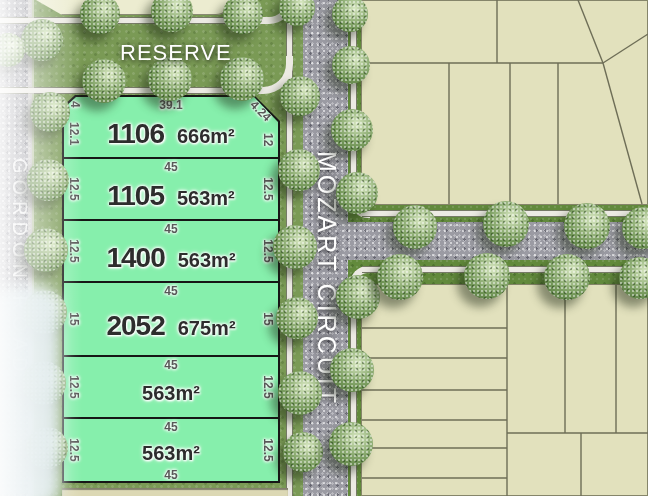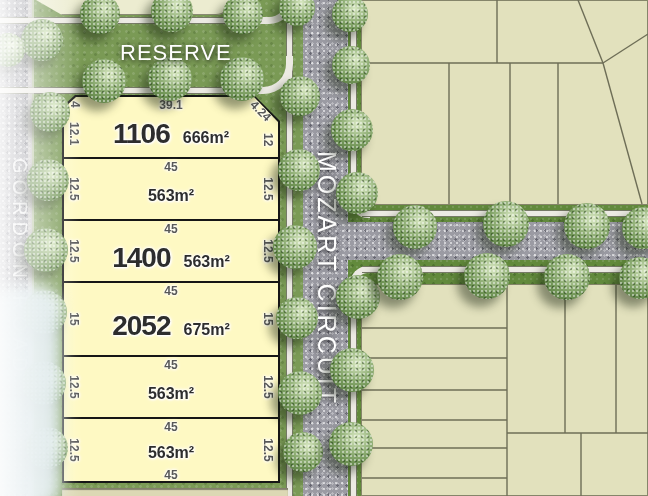--- a/index.html
+++ b/index.html
@@ -50,21 +50,21 @@
   #block-br{left:361px;top:284px;width:287px;height:212px;border-top-left-radius:16px;}
   #boundary-svg{left:0;top:0;width:648px;height:496px;pointer-events:none;}
 
   
   #lots-outer{
     left:62px;top:95px;width:218px;height:388px;background:#161616;
     clip-path:polygon(13px 0,192px 0,218px 26px,218px 388px,0 388px,0 12px);
   }
   #lots-inner{
     position:absolute;inset:2px;
-    background:#fef9c3;
+    background:#86efac;
     clip-path:polygon(12px 0,190px 0,214px 25px,214px 384px,0 384px,0 11px);
     display:flex;flex-direction:column;
   }
   .lot-row{position:relative;flex:0 0 auto;display:flex;align-items:center;justify-content:center;}
   .sep{flex:0 0 2px;background:#161616;}
   .halo{text-shadow:0 0 3px #fff,0 0 3px #fff,0 0 5px #fff,1px 1px 2px #fff;}
   .dim{
     position:absolute;font-size:12px;font-weight:bold;color:#585858;
     text-shadow:0 0 3px #fff,0 0 3px #fff,0 0 4px #fff;
     line-height:1;
@@ -73,21 +73,21 @@
   .dim-top{top:2px;left:0;right:0;text-align:center;}
   .dim-bot{bottom:0;left:0;right:0;text-align:center;}
   .dim-left{left:4px;top:50%;transform:translateY(-50%);}
   .dim-right{right:4px;top:50%;transform:translateY(-50%);}
   .r1106 .dim-left{top:25px;transform:none;}
   .r1106 .dim-right{top:36px;transform:none;}
   .chamfer-l{left:5px;top:4px;}
   .chamfer-r{right:6px;top:8px;transform:rotate(45deg);}
   .lot-label{display:flex;gap:13px;align-items:baseline;margin-top:13px;}
   .lot-id{font-size:28px;font-weight:bold;letter-spacing:-1px;color:#2d2d2d;}
-  .lot-area{font-size:16px;font-weight:bold;color:#2d2d2d;}
+  .lot-area{font-size:20px;font-weight:bold;color:#2d2d2d;}
 
   
   #top-lot{
     left:36px;top:0;width:194px;height:15px;background:#ececd0;
     clip-path:polygon(0 0,194px 0,194px 15px,26px 15px);
     border-bottom-right-radius:14px;
     box-shadow:inset 0 -1px 0 #8a8a74;
   }
   #bottom-lot{
     left:62px;top:488px;width:226px;height:8px;background:#dcd8b4;
@@ -204,20 +204,21 @@
           <span class="lot-area halo">666m²</span>
         </div>
       </div>
       <div class="sep"></div>
 
       <div class="lot-row" style="height:60px">
         <span class="dim dim-top">45</span>
         <span class="dim vtx dim-left">12.5</span>
         <span class="dim vtx dim-right">12.5</span>
         <div class="lot-label">
+          <span class="lot-id halo">1105</span>
           <span class="lot-area halo">563m²</span>
         </div>
       </div>
       <div class="sep"></div>
 
       <div class="lot-row" style="height:60px">
         <span class="dim dim-top">45</span>
         <span class="dim vtx dim-left">12.5</span>
         <span class="dim vtx dim-right">12.5</span>
         <div class="lot-label">

